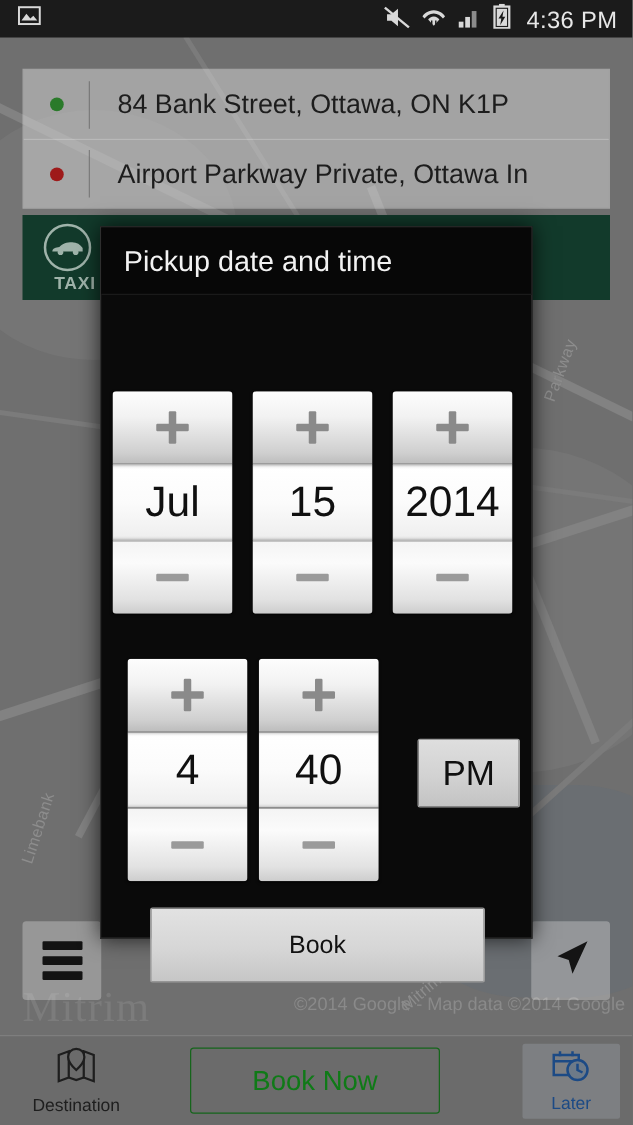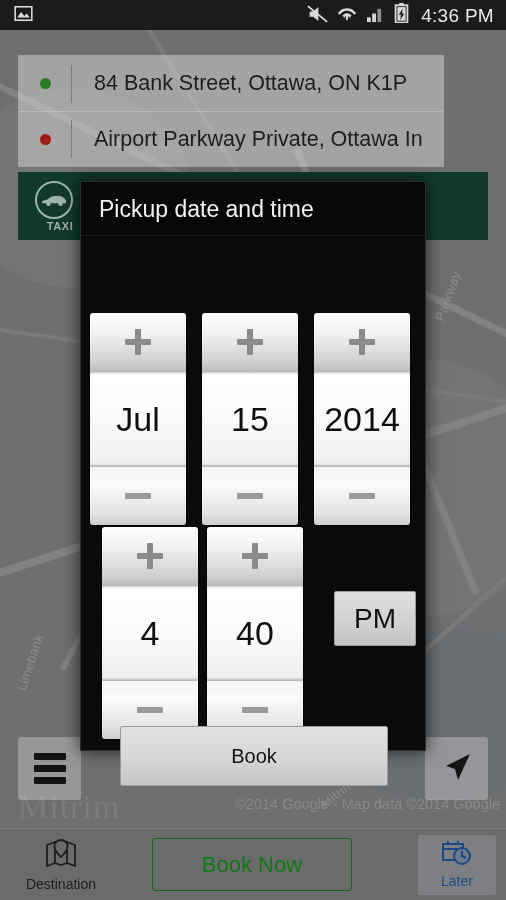--- a/index.html
+++ b/index.html
@@ -43,21 +43,21 @@
   }
   #status-left{ padding-left:14px; display:flex; align-items:center; }
   #status-right{
     margin-left:auto; padding-right:12px;
     display:flex; align-items:flex-end; gap:9px;
   }
   #status-clock{ color:#e8e8e8; font-size:19px; letter-spacing:.3px; margin-left:3px;}
 
   
   #address-panel{
-    position:absolute; left:18px; top:55px; width:426px;
+    position:absolute; left:18px; top:55px; width:470px;
     z-index:20;
     background:rgba(236,236,236,.30);
     border:1px solid rgba(255,255,255,.13);
   }
   .addr-row{
     height:55px; display:flex; align-items:center;
     background:rgba(240,240,240,.16);
   }
   .addr-row + .addr-row{ border-top:1px solid rgba(255,255,255,.22); }
   .addr-dot-cell{ width:52px; display:flex; justify-content:center; align-items:center; }
@@ -77,21 +77,21 @@
   #taxi-badge{
     width:72px; height:100%;
     display:flex; flex-direction:column; align-items:center; justify-content:center;
     gap:1px;
   }
   #taxi-circle{
     width:38px; height:38px; border-radius:50%;
     border:2px solid #9fb3aa;
     display:flex; align-items:center; justify-content:center;
   }
-  #taxi-label{ font-size:11px; color:#9fb3aa; font-weight:bold; letter-spacing:.6px;margin-left:12px; }
+  #taxi-label{ font-size:14px; color:#9fb3aa; font-weight:bold; letter-spacing:.6px;margin-left:12px; }
   #fare-text{
     flex:1; font-size:21px; color:#3b5a4d; padding-left:4px; white-space:nowrap;
   }
 
   
   .map-fab{
     position:absolute; z-index:15;
     width:63px; height:63px; border-radius:3px;
     background:rgba(245,245,245,.30);
     display:flex; align-items:center; justify-content:center;
@@ -114,21 +114,21 @@
     padding-left:18px;
     font-size:23px; color:#f2f2f2;
     background:#070707;
     border-bottom:1px solid #1a1a1a;
   }
   #dialog-body{ flex:1; position:relative; }
 
   
   .spinner{
     position:absolute;
-    width:96px; height:212px;
+    width:96px; height:178px;
     display:flex; flex-direction:column;
     border-radius:3px; overflow:hidden;
     box-shadow:0 1px 2px rgba(0,0,0,.6);
   }
   .spin-btn{
     height:58px;
     background:linear-gradient(to bottom,#fdfdfd 0%,#f2f2f2 35%,#cfcfcf 85%,#bdbdbd 100%);
     display:flex; align-items:center; justify-content:center;
     position:relative;
   }

